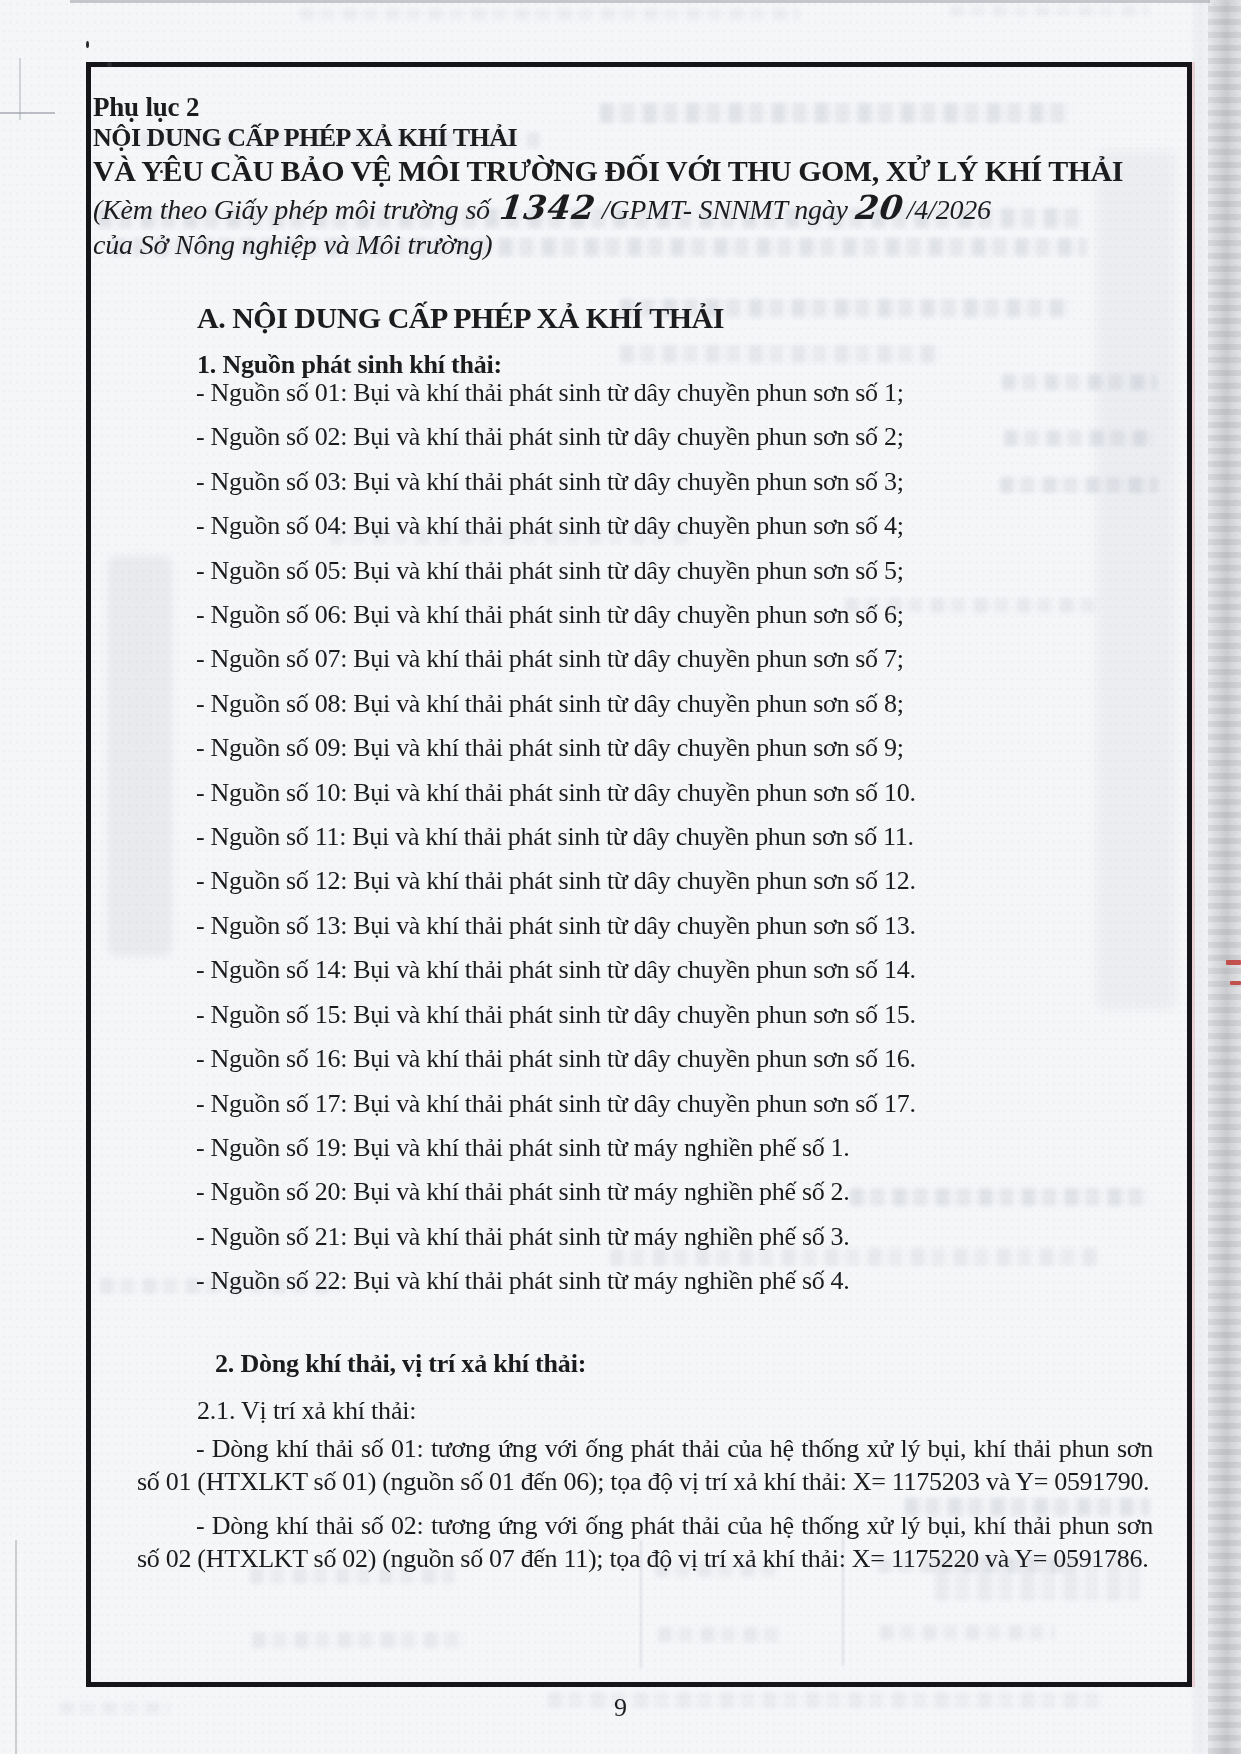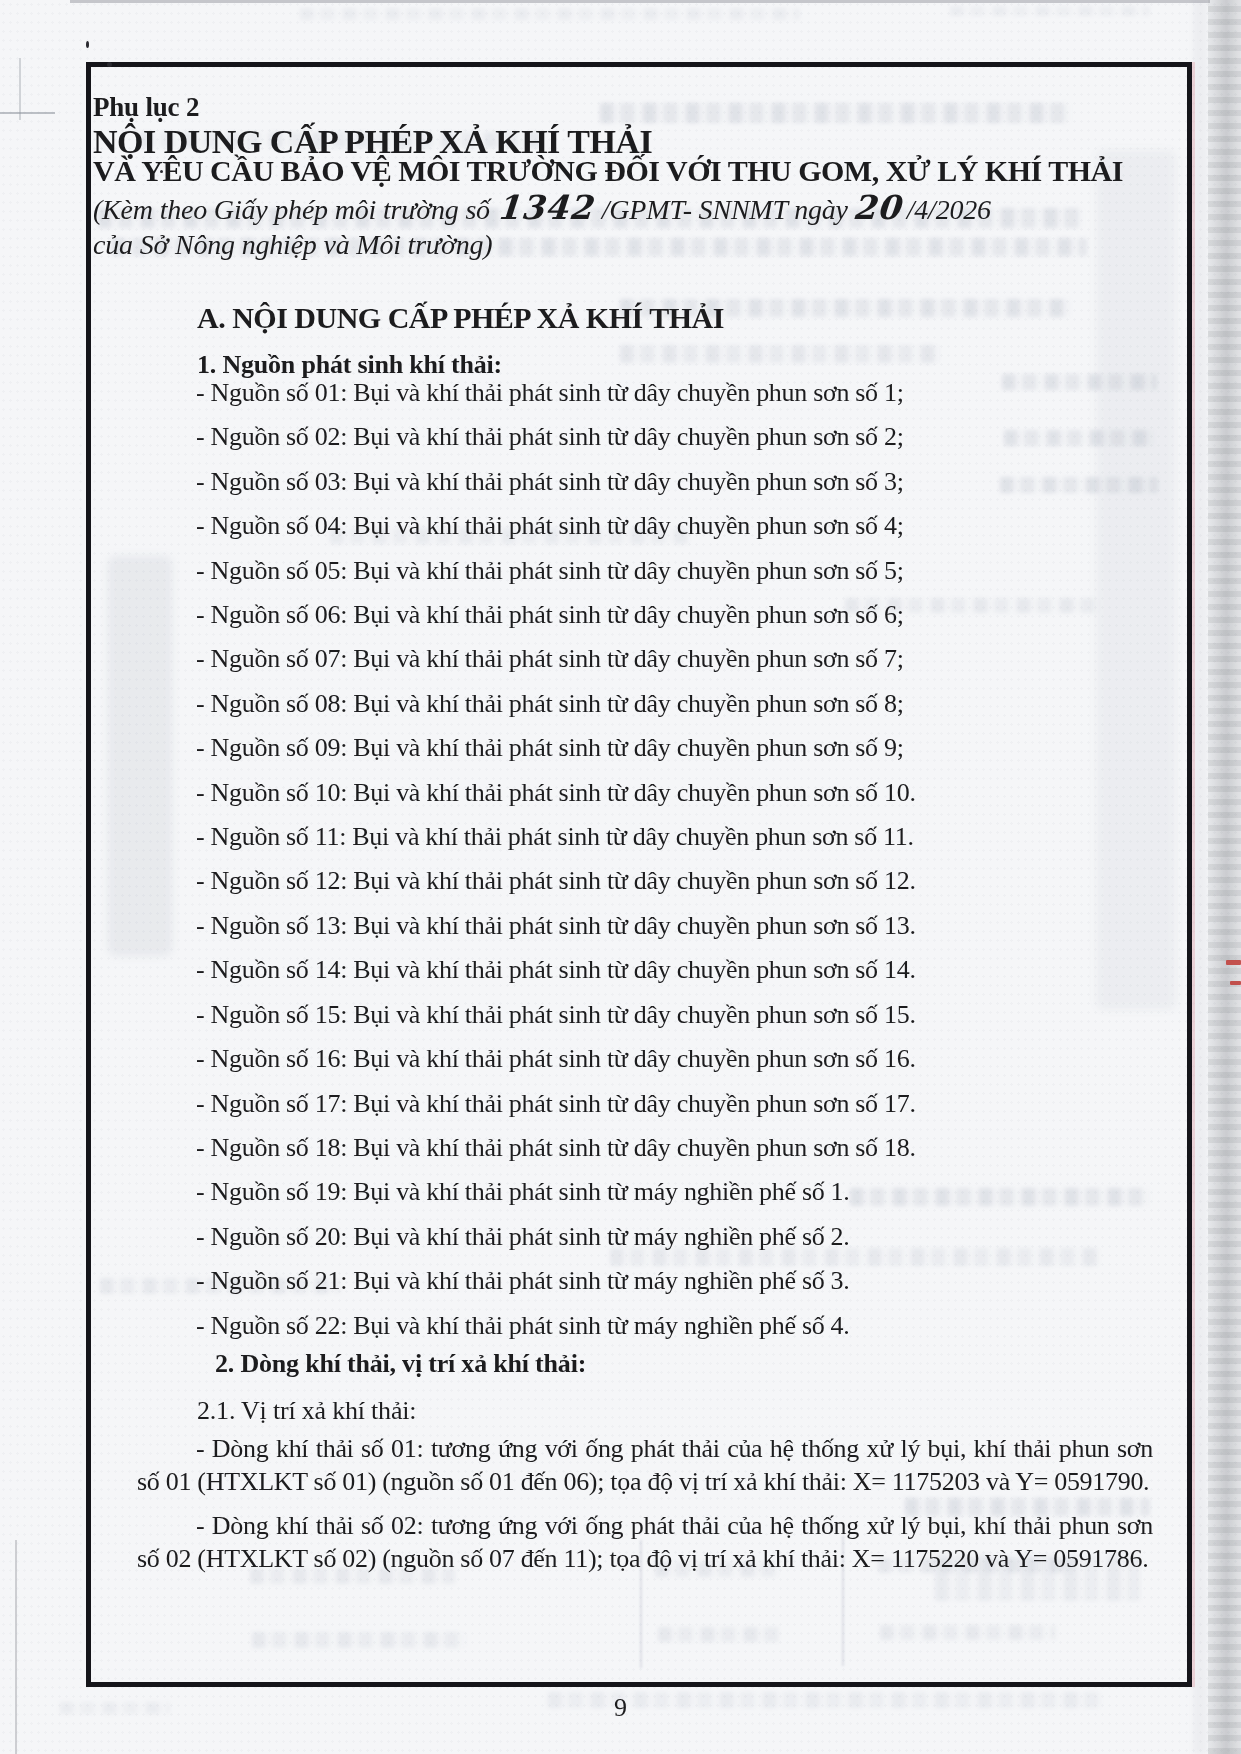--- a/index.html
+++ b/index.html
@@ -22,21 +22,21 @@
     border:5px solid #15151a; box-sizing:border-box;
     box-shadow:3px 0 0 rgba(222,140,150,0.30);
     z-index:3;
   }
   
   .tx{ position:absolute; color:#1c1c1e; letter-spacing:-0.2px; z-index:4; }
   .center{ left:93px; width:1094px; text-align:left; }
   .b{ font-weight:bold; }
   .i{ font-style:italic; }
   .hdr-appendix{ top:92px;  font-size:27px; }
-  .hdr-title1{  top:123px; font-size:34px; letter-spacing:-0.5px; }
+  .hdr-title1{  top:123px; font-size:26px; letter-spacing:-0.5px; }
   .hdr-title2{  top:154px; font-size:30px; letter-spacing:-0.5px; }
   .hdr-sub1{    top:188px; font-size:28px; }
   .hdr-sub2{    top:229px; font-size:28px; }
   .hw{
     display:inline-block;
     font-family:"DejaVu Serif","Liberation Serif",serif;
     font-style:italic; font-weight:bold;
     font-size:33px; letter-spacing:1px;
     transform:skewX(-7deg);
     margin:0 6px 0 10px;
@@ -163,21 +163,20 @@
     <div class="item">- Nguồn số 08: Bụi và khí thải phát sinh từ dây chuyền phun sơn số 8;</div>
     <div class="item">- Nguồn số 09: Bụi và khí thải phát sinh từ dây chuyền phun sơn số 9;</div>
     <div class="item">- Nguồn số 10: Bụi và khí thải phát sinh từ dây chuyền phun sơn số 10.</div>
     <div class="item">- Nguồn số 11: Bụi và khí thải phát sinh từ dây chuyền phun sơn số 11.</div>
     <div class="item">- Nguồn số 12: Bụi và khí thải phát sinh từ dây chuyền phun sơn số 12.</div>
     <div class="item">- Nguồn số 13: Bụi và khí thải phát sinh từ dây chuyền phun sơn số 13.</div>
     <div class="item">- Nguồn số 14: Bụi và khí thải phát sinh từ dây chuyền phun sơn số 14.</div>
     <div class="item">- Nguồn số 15: Bụi và khí thải phát sinh từ dây chuyền phun sơn số 15.</div>
     <div class="item">- Nguồn số 16: Bụi và khí thải phát sinh từ dây chuyền phun sơn số 16.</div>
     <div class="item">- Nguồn số 17: Bụi và khí thải phát sinh từ dây chuyền phun sơn số 17.</div>
-    <div class="item">- Nguồn số 18: Bụi và khí thải phát sinh từ dây chuyền phun sơn số 18.</div>
     <div class="item">- Nguồn số 19: Bụi và khí thải phát sinh từ máy nghiền phế số 1.</div>
     <div class="item">- Nguồn số 20: Bụi và khí thải phát sinh từ máy nghiền phế số 2.</div>
     <div class="item">- Nguồn số 21: Bụi và khí thải phát sinh từ máy nghiền phế số 3.</div>
     <div class="item">- Nguồn số 22: Bụi và khí thải phát sinh từ máy nghiền phế số 4.</div>
   </div>
 
   <div class="tx b heading-2">2. Dòng khí thải, vị trí xả khí thải:</div>
   <div class="tx heading-21">2.1. Vị trí xả khí thải:</div>
 
   <div class="tx flow-paras">

